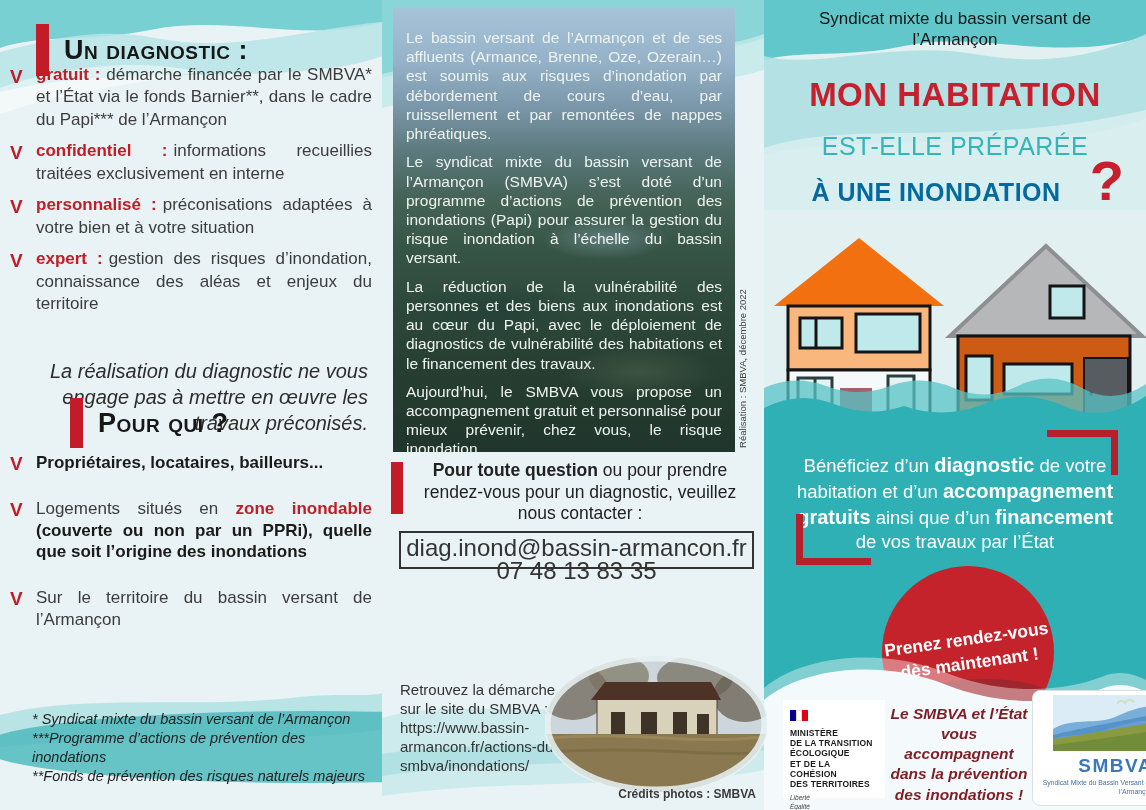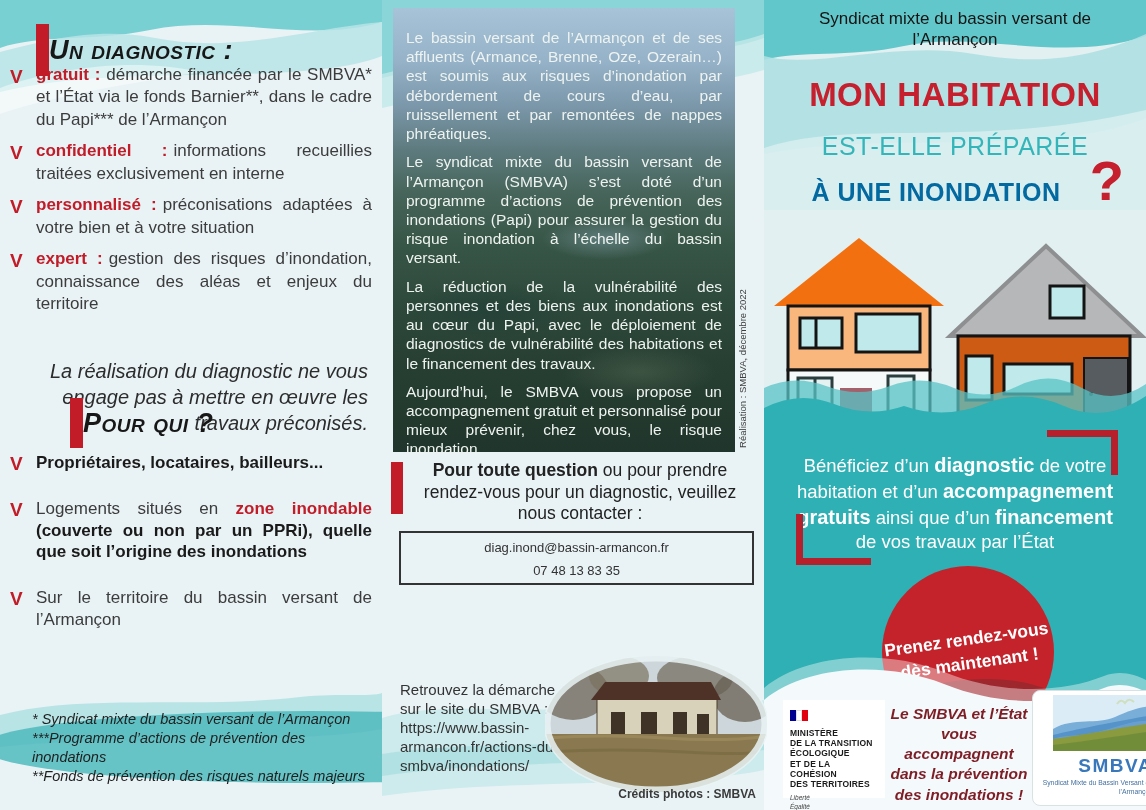--- a/index.html
+++ b/index.html
@@ -5,21 +5,21 @@
   html,body{margin:0;padding:0;background:#cfd8da;}
   .page{position:relative;width:1146px;height:810px;background:#e9f3f5;overflow:hidden;
         font-family:"Liberation Sans","DejaVu Sans",sans-serif;color:#3f3f3f;}
   .panel{position:absolute;top:0;height:810px;overflow:hidden;}
   .panel.left{left:0;width:382px;}
   .panel.middle{left:382px;width:382px;}
   .panel.right{left:764px;width:382px;background:#e3f0f2;}
   svg.deco{position:absolute;display:block;}
 
   
-  .heading{position:absolute;display:flex;align-items:center;font-style:italic;}
+  .heading{position:absolute;display:flex;align-items:center;gap:15px;}
   .heading .bar{width:13px;background:#c11c28;flex:0 0 13px;}
   .heading h1{margin:0;font-variant:small-caps;font-weight:bold;color:#171717;
               font-size:27px;letter-spacing:.5px;white-space:nowrap;}
   .h-diag{left:36px;top:24px;} .h-diag .bar{height:52px;}
   .h-pq{left:70px;top:398px;} .h-pq .bar{height:50px;}
 
   
   .checklist{position:absolute;left:10px;width:362px;list-style:none;margin:0;padding:0;}
   .cl-diag{top:64px;}
   .cl-pq{top:452px;}
@@ -45,22 +45,22 @@
        radial-gradient(ellipse 110px 38px at 72% 82%, rgba(95,115,90,.4), transparent 70%),
        linear-gradient(180deg,#a6c3d8 0%,#95b2c8 12%,#7b97aa 22%,#5d7b7e 32%,#466459 42%,
                         #375546 54%,#2e4a3c 66%,#273f33 80%,#20352b 100%);}
   .photo-panel p{margin:8px 0 9px;color:#eef3f0;font-size:15.5px;line-height:1.24;text-align:justify;}
   .vcaption{position:absolute;left:276px;top:362px;width:170px;height:13px;text-align:center;
             transform:rotate(-90deg);font-size:9.5px;color:#3e3e3e;}
 
   .contact{position:absolute;left:9px;top:460px;width:366px;}
   .contact .rbar{position:absolute;left:0;top:2px;width:12px;height:52px;background:#c11c28;}
   .contact p{margin:0 18px 0 30px;text-align:center;font-size:17.5px;line-height:1.24;color:#222;}
-  .contact-box{position:absolute;left:17px;top:531px;width:355px;height:54px;border:2px solid #333;
-               box-sizing:border-box;text-align:center;color:#333;font-size:13px;
+  .contact-box{position:absolute;left:17px;top:531px;width:355px;height:38px;border:2px solid #333;
+               box-sizing:border-box;text-align:center;color:#333;font-size:24px;
                line-height:23px;padding-top:3px;}
   .website{position:absolute;left:18px;top:681px;width:160px;font-size:15px;line-height:1.26;
            color:#333;z-index:4;}
   .website .url{overflow-wrap:anywhere;}
   .credits{position:absolute;left:208px;top:787px;width:166px;text-align:right;font-size:12px;
            font-weight:bold;color:#3a3a3a;z-index:7;}
   .flood-photo{position:absolute;left:545px;top:656px;width:222px;height:136px;z-index:6;}
 
   
   .org{position:absolute;left:40px;top:8px;width:302px;text-align:center;font-size:17px;

